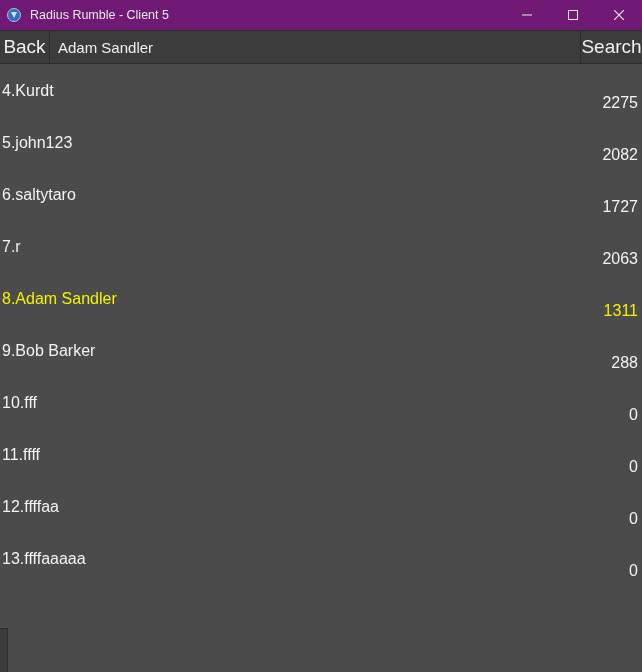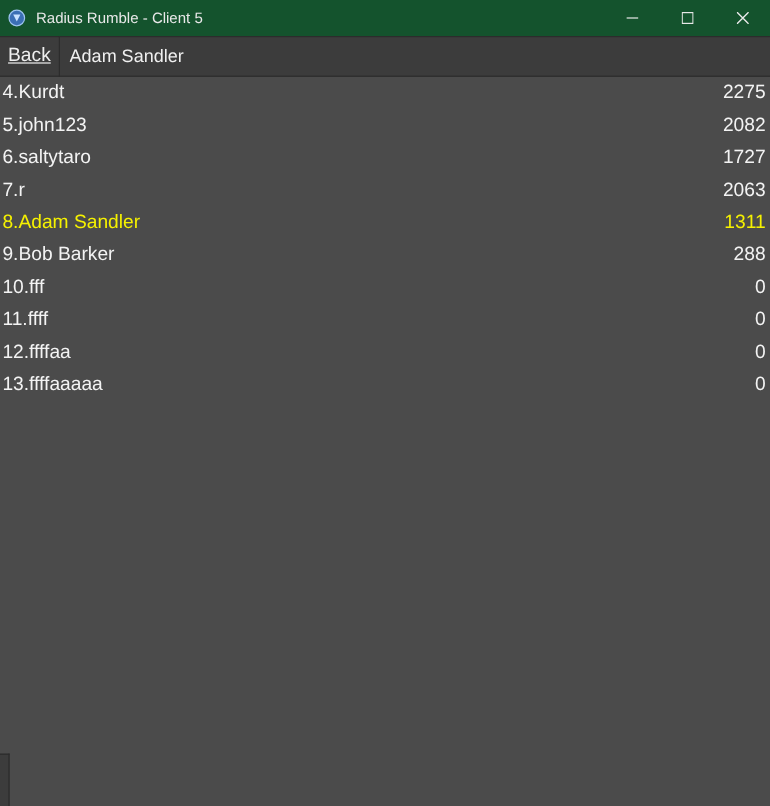--- a/index.html
+++ b/index.html
@@ -1,62 +1,62 @@
 <!DOCTYPE html>
 <html><head>
 <meta charset="utf-8">
 <style>
   * { box-sizing: border-box; margin: 0; padding: 0; }
   html, body { width: 642px; height: 672px; overflow: hidden; font-family: Arial, Helvetica, sans-serif; background: #000; }
   .window {
     width: 642px; height: 672px; background: #000; display: flex; flex-direction: column;
   }
   .titlebar {
-    height: 30px; background: #14532d; display: flex; align-items: center; color: #e8e8e8;
+    height: 30px; background: #701a75; display: flex; align-items: center; color: #e8e8e8;
     font-size: 12.5px; padding-left: 6px; user-select: none;
   }
   .titlebar .app-icon {
     width: 16px; height: 16px; margin-right: 8px; display: flex; align-items: center; justify-content: center;
   }
   .titlebar .title { flex: 0 0 auto; }
   .titlebar .spacer { flex: 1 1 auto; }
   .winbtn {
     width: 46px; height: 30px; display: flex; align-items: center; justify-content: center;
     color: #e8e8e8; cursor: pointer;
   }
   .winbtn svg { display: block; }
 
   .client {
     flex: 1 1 auto; background: #4b4b4b; display: flex; flex-direction: column; min-height: 0;
   }
   .toolbar {
     height: 34px; display: flex; align-items: stretch; background: #4b4b4b;
   }
   .btn {
-    background: #3c3c3c; color: #efefef; border: 1px solid #2c2c2c; font-size: 16px;
-    display: flex; align-items: center; justify-content: center; padding: 0 10px; cursor: pointer; text-decoration: underline;
+    background: #3c3c3c; color: #efefef; border: 1px solid #2c2c2c; font-size: 19px;
+    display: flex; align-items: center; justify-content: center; padding: 0 10px; cursor: pointer;
   }
   .back-btn { border-left: none; width: 50px; }
   .search-btn { border-right: none; width: 62px; }
   .search-input {
     flex: 1 1 auto; background: #3c3c3c; border: 1px solid #2c2c2c; border-left: none; border-right: none;
     color: #efefef; font-size: 15px; padding: 0 8px; outline: none;
   }
 
   .list {
     flex: 1 1 auto; overflow-y: auto; padding: 0 0 0 0;
   }
   .row {
     display: flex; align-items: center; color: #f3f3f3; font-size: 16px;
     padding: 4px 2px 4px 2px; line-height: 19px;
   }
   .row .rank { }
   .row .name { margin-left: 0; }
   .row .spacer { flex: 1 1 auto; }
-  .row .score { padding-right: 2px; }
+  .row .score { padding-right: 2px; margin-top: 25px; }
   .row.highlight { color: #f5f100; }
 
   .footer {
     height: 52px; background: #4b4b4b; display: flex; align-items: flex-end;
   }
   .panel-tab {
     width: 8px; height: 44px; background: #3c3c3c; border: 1px solid #2c2c2c; border-left: none;
     border-bottom: none;
   }
 </style>
@@ -89,20 +89,21 @@
           <path d="M0 0 L10 10 M10 0 L0 10" stroke="#e8e8e8" stroke-width="1.2"></path>
         </svg>
     </div>
   </div>
 
   <div class="client">
 
     <div class="toolbar">
       <div class="btn back-btn">Back</div>
       <input class="search-input" type="text" value="Adam Sandler" style="">
+      <div class="btn search-btn">Search</div>
     </div>
 
     <div class="list" id="list">
         <div class="row">
           <span class="rank">4.</span>
           <span class="name">Kurdt</span>
           <span class="spacer"></span>
           <span class="score">2275</span>
         </div>
         <div class="row">

